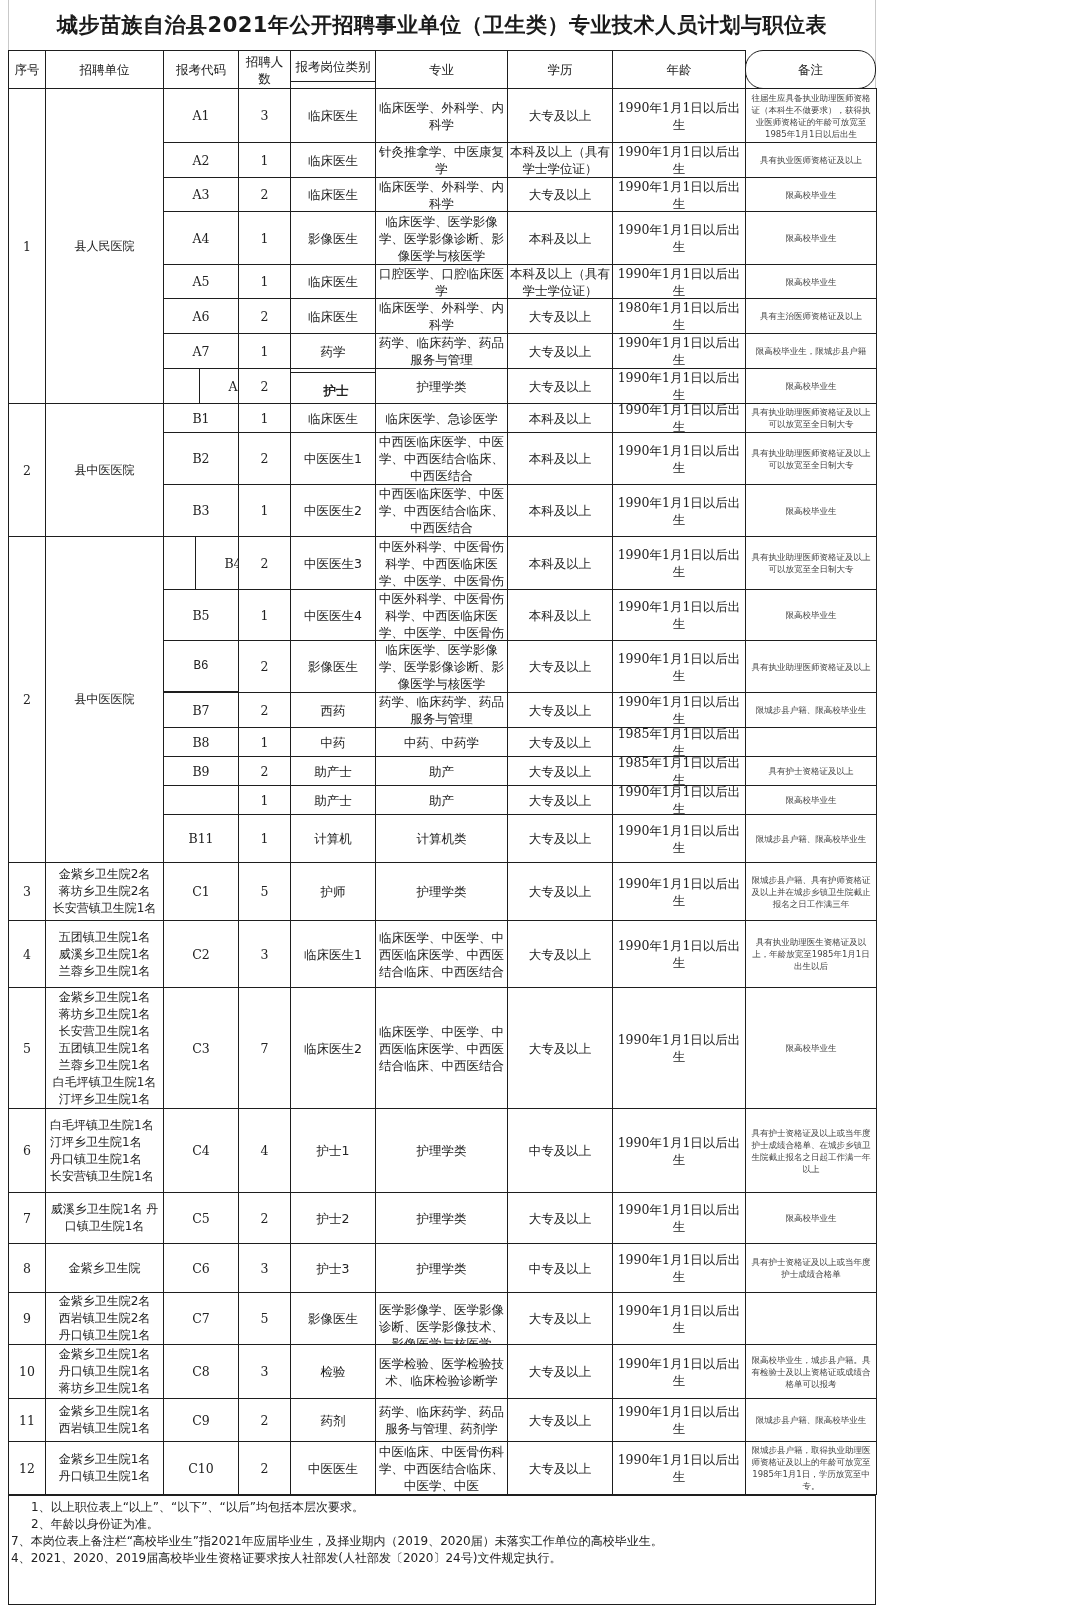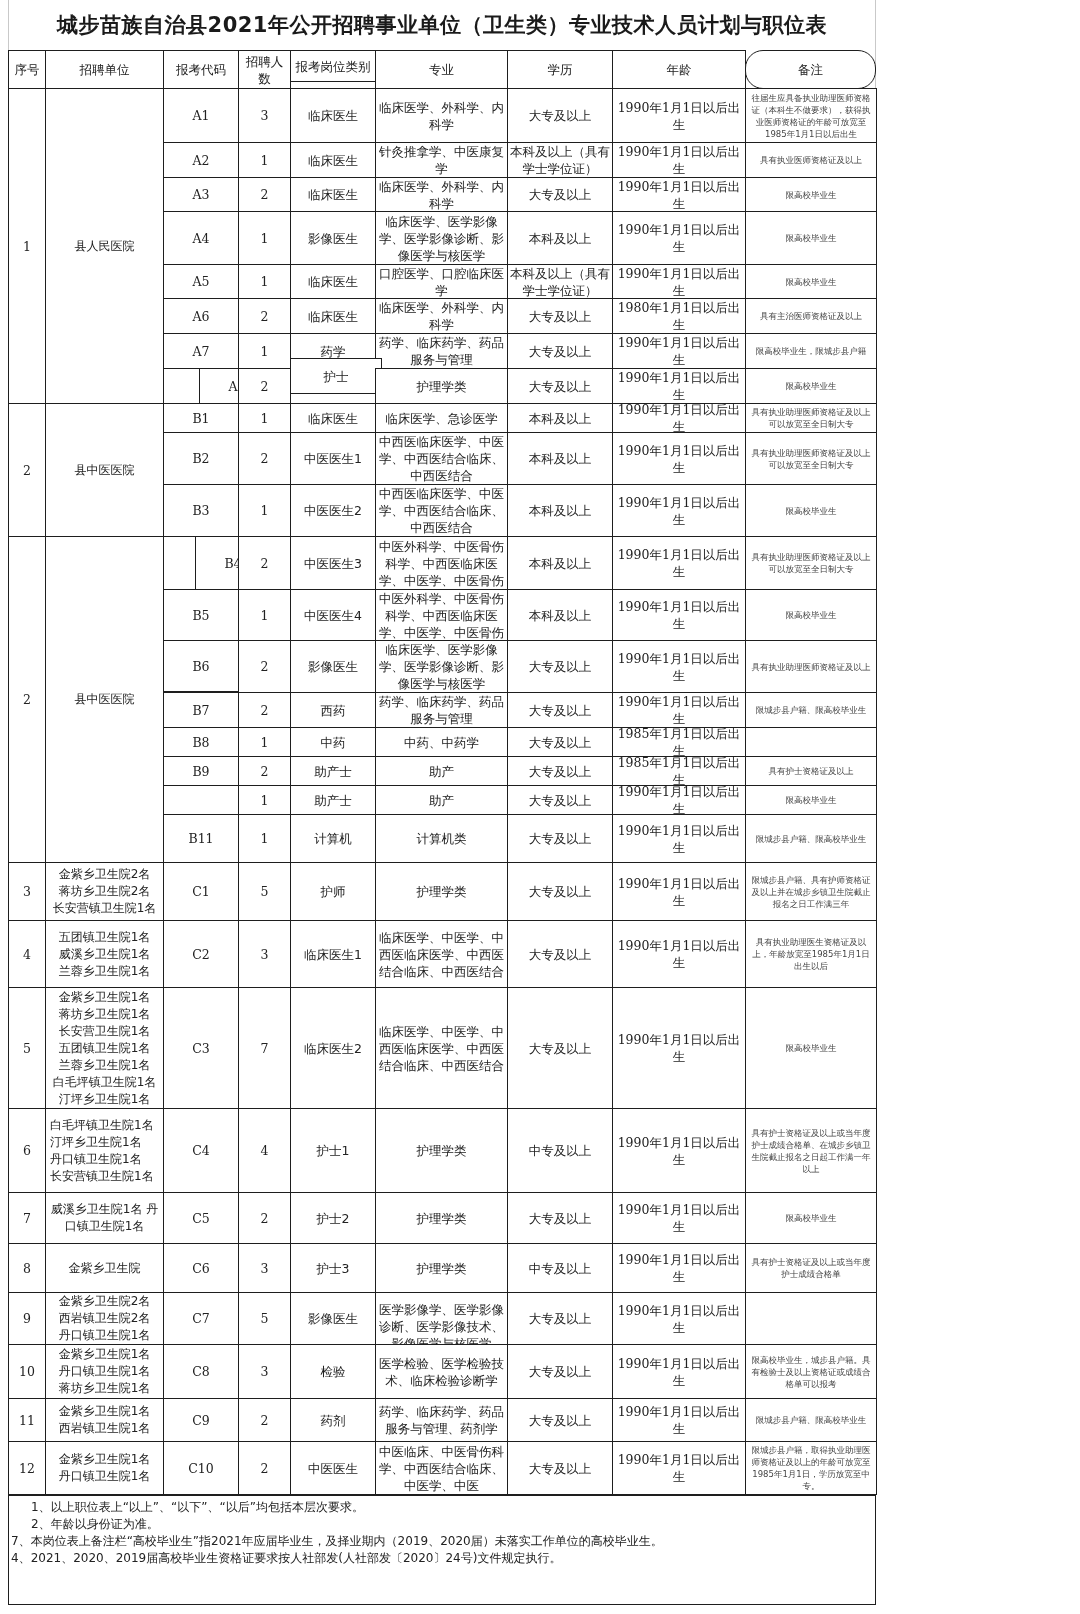--- a/index.html
+++ b/index.html
@@ -133,21 +133,21 @@
       <div class="cell note" style="left: 745px; top: 298px; width: 132px; height: 36px;">具有主治医师资格证及以上</div>
       <div class="cell " style="left: 163px; top: 333px; width: 76px; height: 36px;">A7</div>
       <div class="cell " style="left: 238px; top: 333px; width: 53px; height: 36px;">1</div>
       <div class="cell sans" style="left: 290px; top: 333px; width: 86px; height: 36px;">药学</div>
       <div class="cell sans" style="left: 375px; top: 333px; width: 133px; height: 36px;">药学、临床药学、药品服务与管理</div>
       <div class="cell sans" style="left: 507px; top: 333px; width: 106px; height: 36px;">大专及以上</div>
       <div class="cell " style="left: 612px; top: 333px; width: 134px; height: 36px;">1990年1月1日以后出生</div>
       <div class="cell note" style="left: 745px; top: 333px; width: 132px; height: 36px;">限高校毕业生，限城步县户籍</div>
       <div class="cell " style="left: 163px; top: 368px; width: 76px; height: 36px; margin-left: 36px;">A8</div>
       <div class="cell " style="left: 238px; top: 368px; width: 53px; height: 36px;">2</div>
-      <div class="cell sans" style="left: 290px; top: 358px; width: 92px; height: 36px;">护士</div>
+      <div class="cell sans" style="left: 290px; top: 372px; width: 92px; height: 36px; font-weight: bold;">护士</div>
       <div class="cell sans" style="left: 375px; top: 368px; width: 133px; height: 36px;">护理学类</div>
       <div class="cell sans" style="left: 507px; top: 368px; width: 106px; height: 36px;">大专及以上</div>
       <div class="cell " style="left: 612px; top: 368px; width: 134px; height: 36px;">1990年1月1日以后出生</div>
       <div class="cell note" style="left: 745px; top: 368px; width: 132px; height: 36px;">限高校毕业生</div>
       <div class="cell " style="left: 163px; top: 403px; width: 76px; height: 30px;">B1</div>
       <div class="cell " style="left: 238px; top: 403px; width: 53px; height: 30px;">1</div>
       <div class="cell sans" style="left: 290px; top: 403px; width: 86px; height: 30px;">临床医生</div>
       <div class="cell sans" style="left: 375px; top: 403px; width: 133px; height: 30px;">临床医学、急诊医学</div>
       <div class="cell sans" style="left: 507px; top: 403px; width: 106px; height: 30px;">本科及以上</div>
       <div class="cell " style="left: 612px; top: 403px; width: 134px; height: 30px;">1990年1月1日以后出生</div>
@@ -173,21 +173,21 @@
       <div class="cell sans" style="left: 507px; top: 536px; width: 106px; height: 54px;">本科及以上</div>
       <div class="cell " style="left: 612px; top: 536px; width: 134px; height: 54px;">1990年1月1日以后出生</div>
       <div class="cell note" style="left: 745px; top: 536px; width: 132px; height: 54px;">具有执业助理医师资格证及以上可以放宽至全日制大专</div>
       <div class="cell " style="left: 163px; top: 589px; width: 76px; height: 52px;">B5</div>
       <div class="cell " style="left: 238px; top: 589px; width: 53px; height: 52px;">1</div>
       <div class="cell sans" style="left: 290px; top: 589px; width: 86px; height: 52px;">中医医生4</div>
       <div class="cell sans" style="left: 375px; top: 589px; width: 133px; height: 52px;">中医外科学、中医骨伤科学、中西医临床医学、中医学、中医骨伤</div>
       <div class="cell sans" style="left: 507px; top: 589px; width: 106px; height: 52px;">本科及以上</div>
       <div class="cell " style="left: 612px; top: 589px; width: 134px; height: 52px;">1990年1月1日以后出生</div>
       <div class="cell note" style="left: 745px; top: 589px; width: 132px; height: 52px;">限高校毕业生</div>
-      <div class="cell " style="left: 163px; top: 640px; width: 76px; height: 52px;">B6</div>
+      <div class="cell " style="left: 163px; top: 640px; width: 76px; height: 52px; font-family: Liberation Mono, monospace;">B6</div>
       <div class="cell " style="left: 238px; top: 640px; width: 53px; height: 53px;">2</div>
       <div class="cell sans" style="left: 290px; top: 640px; width: 86px; height: 53px;">影像医生</div>
       <div class="cell sans" style="left: 375px; top: 640px; width: 133px; height: 53px;">临床医学、医学影像学、医学影像诊断、影像医学与核医学</div>
       <div class="cell sans" style="left: 507px; top: 640px; width: 106px; height: 53px;">大专及以上</div>
       <div class="cell " style="left: 612px; top: 640px; width: 134px; height: 53px;">1990年1月1日以后出生</div>
       <div class="cell note" style="left: 745px; top: 640px; width: 132px; height: 53px;">具有执业助理医师资格证及以上</div>
       <div class="cell " style="left: 163px; top: 692px; width: 76px; height: 36px;">B7</div>
       <div class="cell " style="left: 238px; top: 692px; width: 53px; height: 36px;">2</div>
       <div class="cell sans" style="left: 290px; top: 692px; width: 86px; height: 36px;">西药</div>
       <div class="cell sans" style="left: 375px; top: 692px; width: 133px; height: 36px;">药学、临床药学、药品服务与管理</div>

